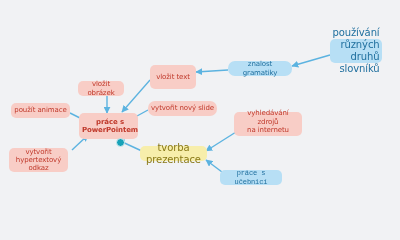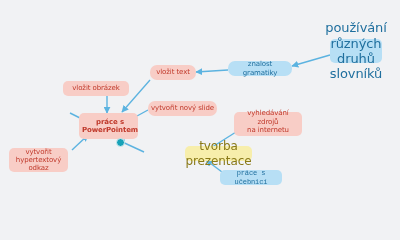--- a/index.html
+++ b/index.html
@@ -90,28 +90,31 @@
       <line x1="70" y1="113" x2="86" y2="121"></line>
       <line x1="72" y1="150" x2="88" y2="135"></line>
       <line x1="228" y1="70" x2="196" y2="72"></line>
       <line x1="330" y1="55" x2="292" y2="66"></line>
       <line x1="236" y1="132" x2="206" y2="151"></line>
       <line x1="222" y1="172" x2="206" y2="160"></line>
       <line x1="144" y1="152" x2="118" y2="140"></line>
     </g>
   </svg>
 
-  <div class="node node-pink" style="left:150px; top:65px; width:46px; height:15px; font-size:7px;border-radius:7px;">
+  <div class="node node-pink" style="left:150px; top:65px; width:46px; height:24px; font-size:7px;">
     <span class="node-label">vložit text</span>
   </div>
 
-  <div class="node node-pink" style="left:63px; top:81px; width:66px; height:15px; font-size:7px;">
+  <div class="node node-pink" style="left:78px; top:81px; width:46px; height:15px; font-size:7px;">
     <span class="node-label">vložit obrázek</span>
   </div>
 
+  <div class="node node-pink" style="left:11px; top:103px; width:59px; height:15px; font-size:7px;">
+    <span class="node-label">použít animace</span>
+  </div>
 
   <div class="node node-pink" style="left:9px; top:148px; width:59px; height:24px; font-size:7px;">
     <span class="node-label">vytvořit
 hypertextový odkaz</span>
   </div>
 
   <div class="node node-pink" style="left:148px; top:101px; width:69px; height:15px; font-size:7px;border-radius:7px;">
     <span class="node-label">vytvořit nový slide</span>
   </div>
 
@@ -119,31 +122,31 @@
     <span class="node-label">práce s
 PowerPointem</span>
   </div>
 
   <div class="marker-dot" style="left:116px; top:138px;"></div>
 
   <div class="node node-blue" style="left:228px; top:61px; width:64px; height:15px; font-size:7px;border-radius:7px;">
     <span class="node-label">znalost gramatiky</span>
   </div>
 
-  <div class="node node-blue" style="left:330px; top:39px; width:52px; height:24px; font-size:13px;">
+  <div class="node node-blue" style="left:330px; top:39px; width:52px; height:24px; font-size:10px;text-align:right;">
     <span class="node-label">používání různých
 druhů slovníků</span>
   </div>
 
   <div class="node node-pink" style="left:234px; top:112px; width:68px; height:24px; font-size:7px;align-items:flex-end;">
     <span class="node-label">vyhledávání zdrojů
 na internetu</span>
   </div>
 
-  <div class="node node-yellow" style="left:140px; top:146px; width:67px; height:15px; font-size:12px;margin-left:45px;">
+  <div class="node node-yellow" style="left:140px; top:146px; width:67px; height:15px; font-size:10px;">
     <span class="node-label">tvorba prezentace</span>
   </div>
 
   <div class="node node-blue" style="left:220px; top:170px; width:62px; height:15px; font-size:7px;font-family:Liberation Mono, monospace;">
     <span class="node-label">práce s učebnicí</span>
   </div>
 
 </div>
 
 </body></html>

